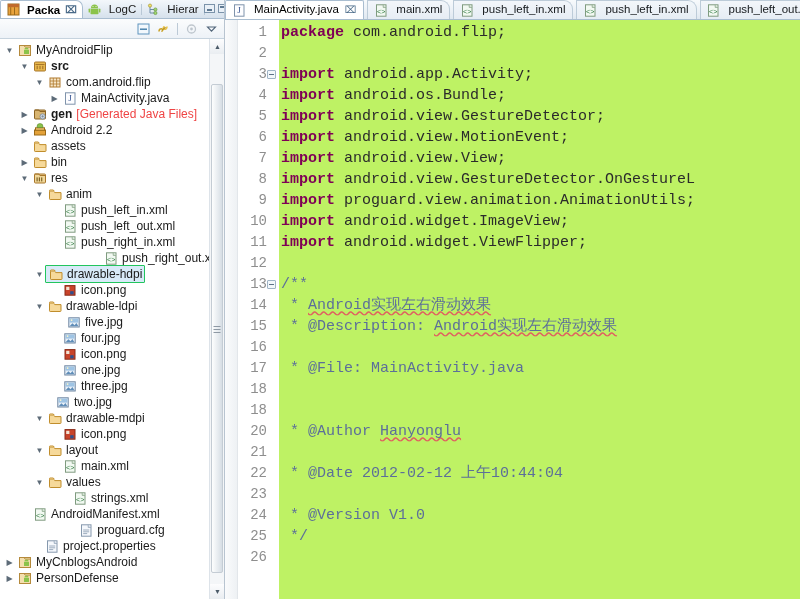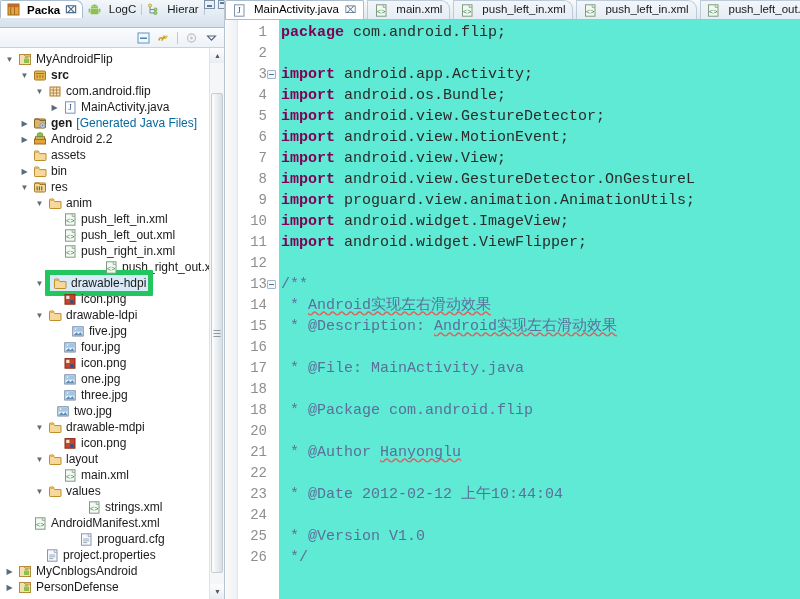--- a/index.html
+++ b/index.html
@@ -18,23 +18,23 @@
   #left-panel {
     width: 225px; height: 599px;
     position: relative;
     background: #ffffff;
     border-right: 1px solid #b8c4d0;
     display: flex; flex-direction: column;
     overflow: hidden;
   }
   
   .view-tabbar {
-    height: 28px; min-height: 19px;
+    height: 19px; min-height: 19px;
     background: linear-gradient(to bottom, #f3f7fb 0%, #e3ebf3 55%, #d6e1ec 100%);
-    display: flex; align-items: flex-start;
+    display: flex; align-items: center;
     position: relative;
     border-bottom: 1px solid #a9bdd0;
   }
   .vtab {
     height: 18px; display: flex; align-items: center;
     padding: 0 5px 0 4px; gap: 3px;
     font-size: 11.5px;
     position: relative;
     cursor: default;
   }
@@ -93,40 +93,40 @@
     background: #fff;
   }
   .tree { padding: 3px 0 0 0; }
   .trow {
     height: 16px; display: flex; align-items: center;
     font-size: 12px; white-space: nowrap;
     padding-left: 4px; cursor: default;
   }
   .trow.selected > .tname-wrap {
     background: #d8eaf8;
-    border: 5px solid #22c55e;
+    border: 1px solid #22c55e;
     border-radius: 1px;
     margin: -1px 0;
     padding: 0 2px;
   }
   .tname-wrap { display: flex; align-items: center; padding: 0 2px; }
   .arrow {
     width: 11px; min-width: 11px; height: 16px;
     display: flex; align-items: center; justify-content: center;
     font-size: 8px; color: #5d6b78;
   }
   .arrow.none { color: transparent; }
   .ticon {
     width: 16px; min-width: 16px; height: 16px; margin-right: 3px;
     display: flex; align-items: center; justify-content: center;
     position: relative;
   }
   .tlabel { color: #1a1a1a; }
   .tlabel.bold { font-weight: bold; }
-  .tsuffix { color: #0369a1; margin-left: 4px; }
+  .tsuffix { color: #ef4444; margin-left: 4px; }
 
   
   .vscroll {
     position: absolute; right: 0; top: 0; width: 15px; height: 100%;
     background: #f4f6f8; border-left: 1px solid #dde3e9;
   }
   .vscroll .sb-arrow {
     height: 15px; width: 15px;
     background: linear-gradient(to bottom,#fdfdfe,#e9edf1);
     display: flex; align-items: center; justify-content: center;
@@ -211,21 +211,21 @@
   .fold::before {
     content: ""; position: absolute; left: 1px; right: 1px; top: 3px;
     height: 1px; background: #5b7288;
   }
   .fold-gap { width: 11px; min-width: 11px; background: #fff; }
 
   .code {
     flex: 1; padding-top: 2px; overflow: hidden;
     font-family: "Liberation Mono", monospace;
     font-size: 15px;
-    background: #5eead4;
+    background: #bef264;
   }
   .cline {
     height: 21px; line-height: 21px; white-space: pre;
     padding-left: 2px;
   }
   .kw  { color: #7f0055; font-weight: bold; }
   .pln { color: #2b2b2b; }
   .cmt { color: #5c6f99; }
   .spell {
     text-decoration: underline wavy #e06060;
@@ -526,21 +526,21 @@
             <span class="tname-wrap">
               <span class="ticon">
                 <svg width="15" height="15" viewBox="0 0 15 15">
                   <path d="M1.5 4.2h4.1l1.1 1.4h6.3v6.2a.7.7 0 0 1-.7.7H2.2a.7.7 0 0 1-.7-.7z" fill="#f6d99a" stroke="#c08d2c"></path>
                   <path d="M1.5 4.2v-0.6a.6.6 0 0 1 .6-.6h3.2l1 1.2" fill="#f6d99a" stroke="#c08d2c"></path>
                 </svg>
               </span>
               <span class="tlabel">drawable-ldpi</span>
             </span>
           </div>
-          <div class="trow" style="padding-left: 57px;">
+          <div class="trow" style="padding-left: 25px; gap: 28px;">
             <span class="arrow none"></span>
             <span class="tname-wrap">
               <span class="ticon">
                 <svg width="15" height="15" viewBox="0 0 15 15">
                   <rect x="1.8" y="2.8" width="10.4" height="9.2" fill="#e8f0f8" stroke="#6e86a0"></rect>
                   <rect x="2.6" y="3.6" width="8.8" height="4" fill="#9fc4e4"></rect>
                   <path d="M2.6 11.2l2.8-3 2.2 2 1.8-2.2 2 3.2z" fill="#5f8db8"></path>
                   <circle cx="4.6" cy="5.1" r="0.9" fill="#fff6c8"></circle>
                 </svg>
               </span>
@@ -671,21 +671,21 @@
             <span class="tname-wrap">
               <span class="ticon">
                 <svg width="15" height="15" viewBox="0 0 15 15">
                   <path d="M1.5 4.2h4.1l1.1 1.4h6.3v6.2a.7.7 0 0 1-.7.7H2.2a.7.7 0 0 1-.7-.7z" fill="#f6d99a" stroke="#c08d2c"></path>
                   <path d="M1.5 4.2v-0.6a.6.6 0 0 1 .6-.6h3.2l1 1.2" fill="#f6d99a" stroke="#c08d2c"></path>
                 </svg>
               </span>
               <span class="tlabel">values</span>
             </span>
           </div>
-          <div class="trow" style="padding-left: 37px; gap: 36px;">
+          <div class="trow" style="padding-left: 59px;">
             <span class="arrow none"></span>
             <span class="tname-wrap">
               <span class="ticon">
                 <svg width="15" height="15" viewBox="0 0 15 15">
                   <rect x="2.5" y="1.8" width="9.5" height="11.4" fill="#f2f9f2" stroke="#7f9b7f"></rect>
                   <path d="M9.2 1.8v2.6h2.8" fill="#d8ead8" stroke="#7f9b7f" stroke-width=".7"></path>
                   <text x="7.2" y="11" font-size="7" font-family="Liberation Sans, sans-serif" text-anchor="middle" fill="#2f7a3f">&lt;&gt;</text>
                 </svg>
               </span>
               <span class="tlabel">strings.xml</span>
@@ -872,21 +872,20 @@
           <div class="cline"><span class="kw">import</span><span class="pln"> proguard.view.animation.AnimationUtils;</span></div>
           <div class="cline"><span class="kw">import</span><span class="pln"> android.widget.ImageView;</span></div>
           <div class="cline"><span class="kw">import</span><span class="pln"> android.widget.ViewFlipper;</span></div>
           <div class="cline">&nbsp;</div>
           <div class="cline"><span class="cmt">/**</span></div>
           <div class="cline"><span class="cmt"> * </span><span class="cmt spell">Android实现左右滑动效果</span></div>
           <div class="cline"><span class="cmt"> * @Description: </span><span class="cmt spell">Android实现左右滑动效果</span></div>
           <div class="cline">&nbsp;</div>
           <div class="cline"><span class="cmt"> * @File: MainActivity.java</span></div>
           <div class="cline">&nbsp;</div>
-          <div class="cline"><span class="cmt"> * @Package com.android.flip</span></div>
           <div class="cline">&nbsp;</div>
           <div class="cline"><span class="cmt"> * @Author </span><span class="cmt spell">Hanyonglu</span></div>
           <div class="cline">&nbsp;</div>
           <div class="cline"><span class="cmt"> * @Date 2012-02-12 上午10:44:04</span></div>
           <div class="cline">&nbsp;</div>
           <div class="cline"><span class="cmt"> * @Version V1.0</span></div>
           <div class="cline"><span class="cmt"> */</span></div>
         </div>
     </div>
   </div>

